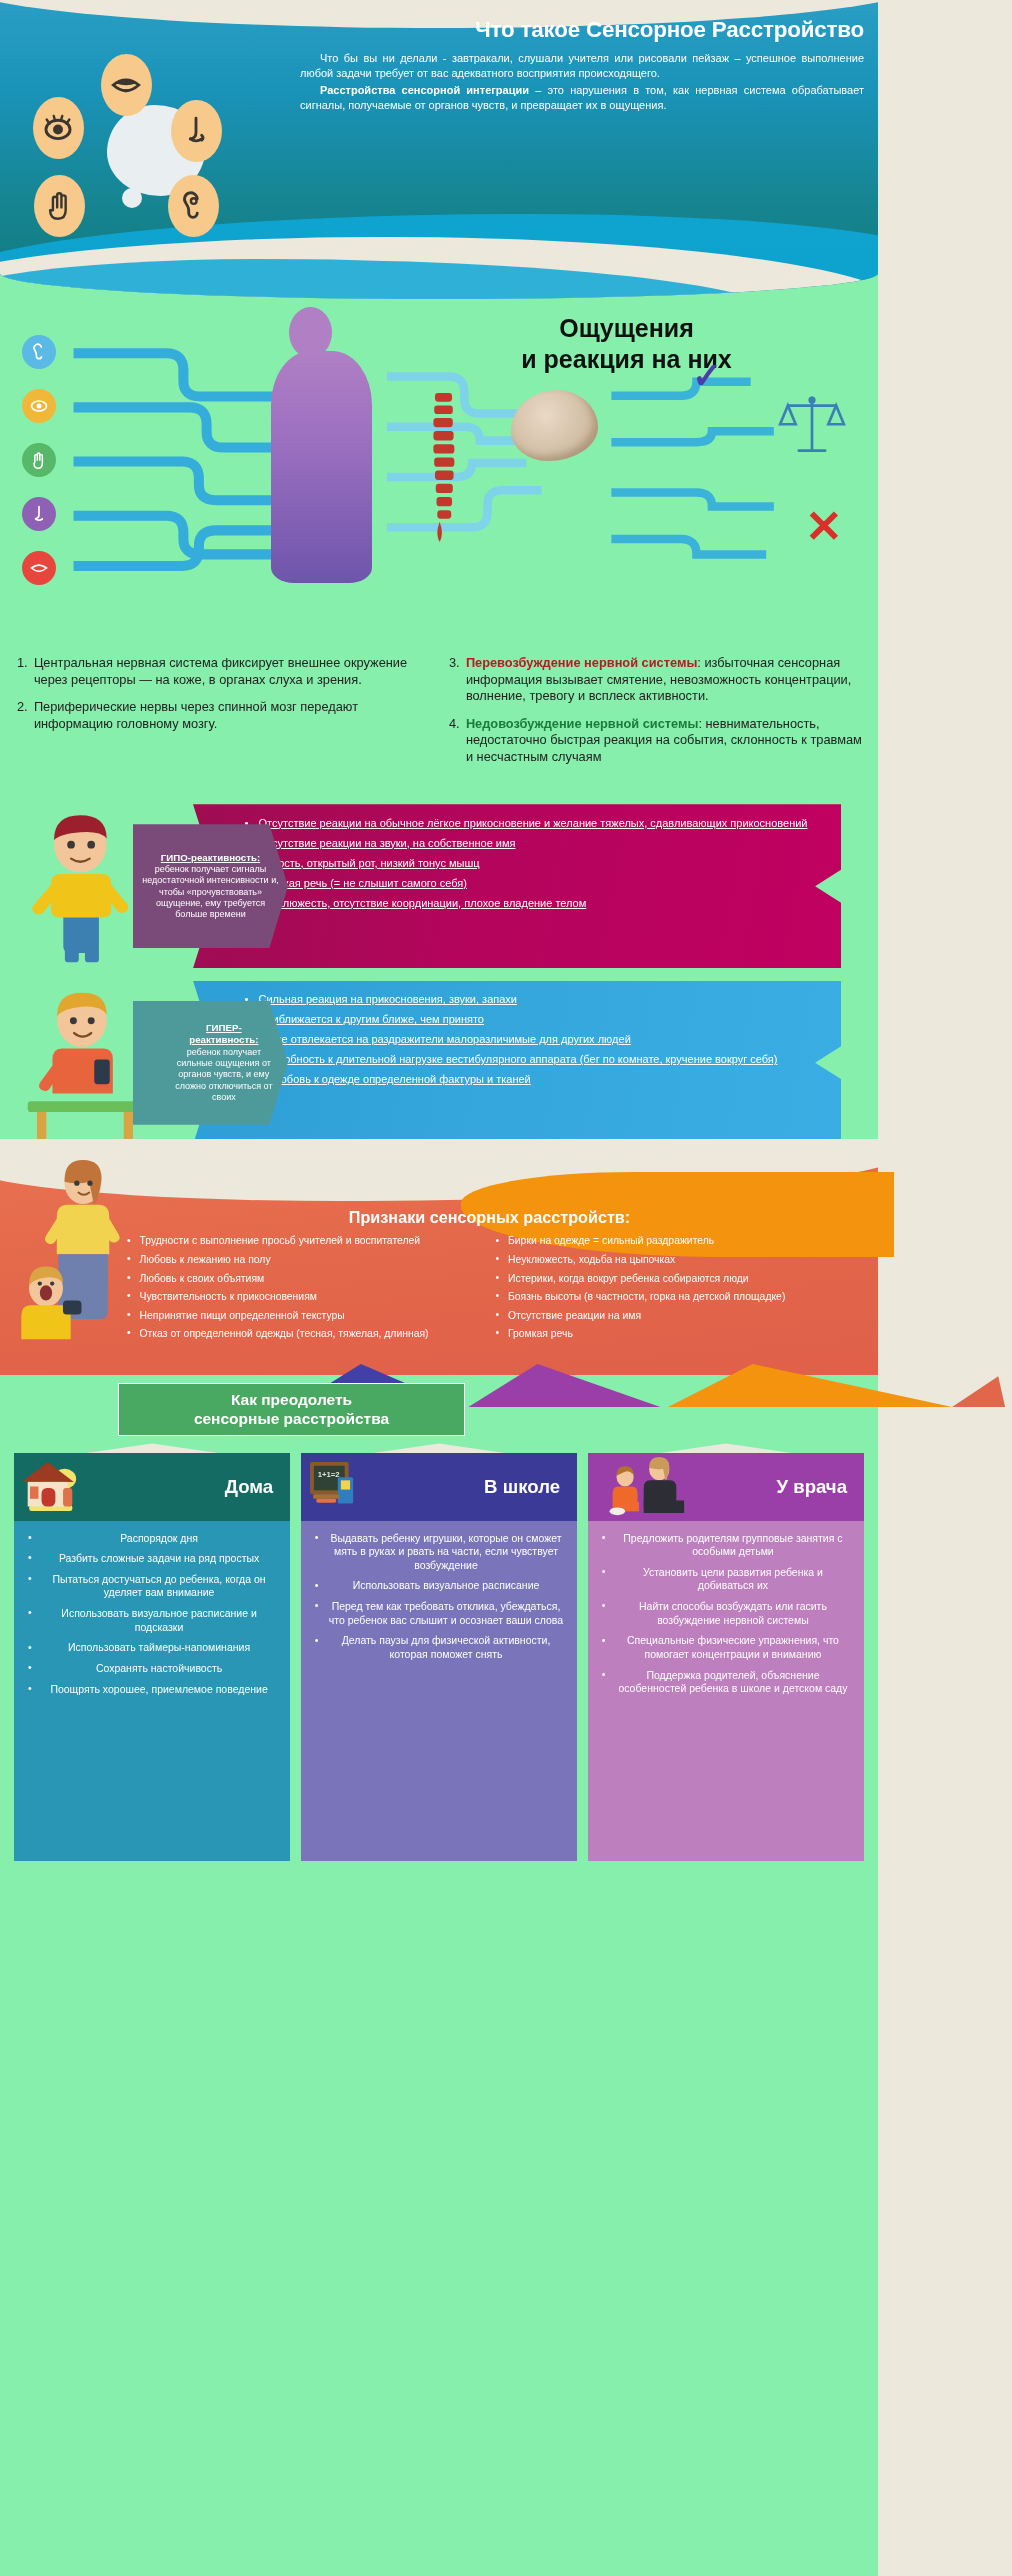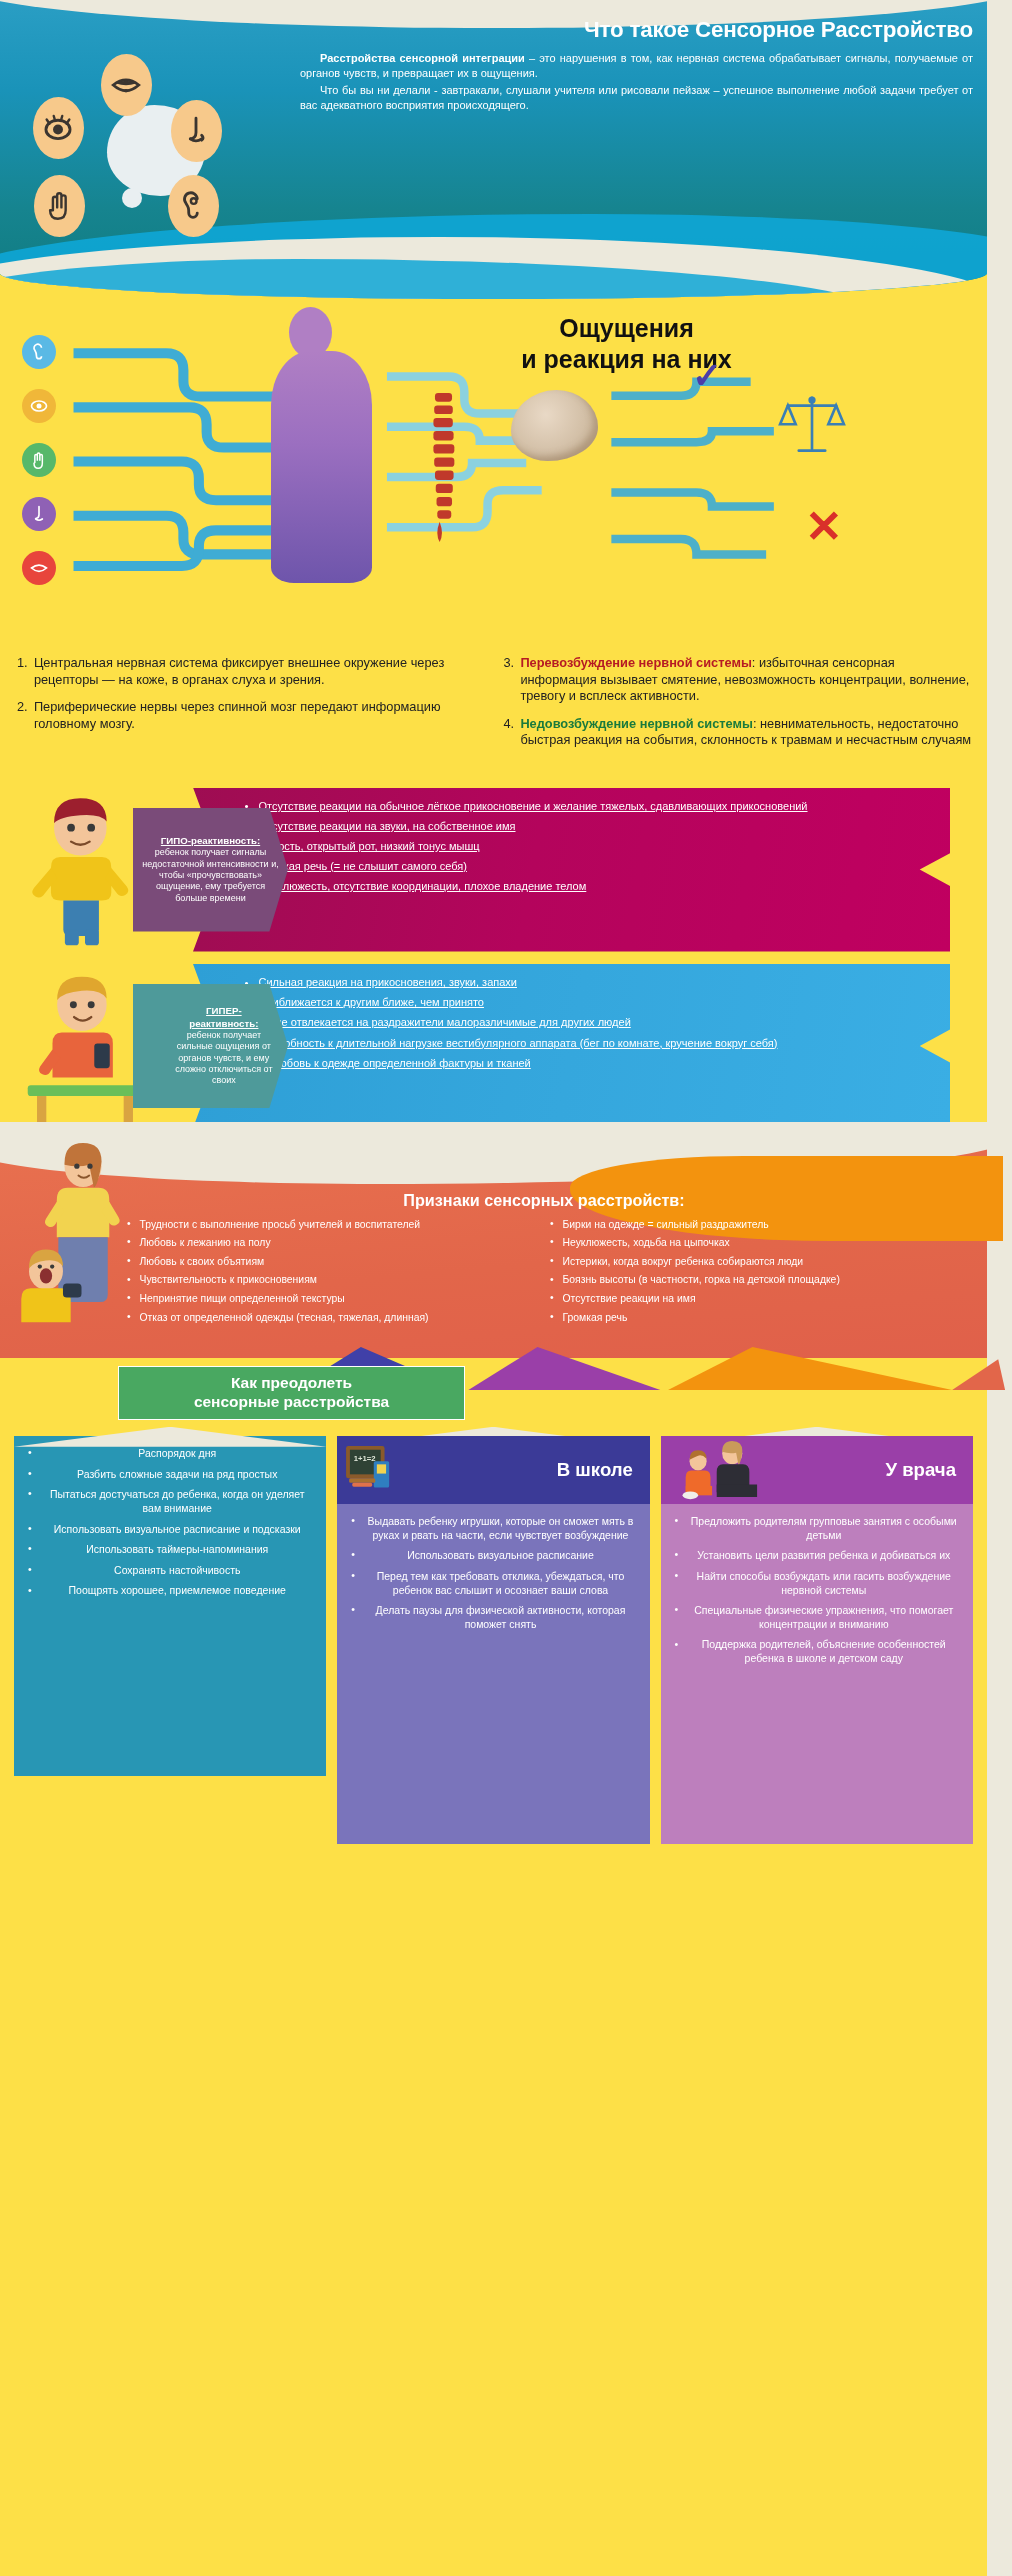--- a/index.html
+++ b/index.html
@@ -3,21 +3,21 @@
 <meta charset="utf-8">
 <style>
   * { box-sizing: border-box; margin: 0; padding: 0; }
   body {
     width: 1013px;
     background: #ece9dc;
     font-family: "Liberation Sans", sans-serif;
     color: #222;
     overflow-x: hidden;
   }
-  .page { position: relative; width: 987px; min-height: 2576px; background: #fde047; }
+  .page { position: relative; width: 878px; min-height: 2576px; background: #86efac; }
 
   
   .header {
     position: relative;
     height: 299px;
     background: linear-gradient(180deg,#2a9ec4 0%,#1a93b9 30%,#16848f 70%,#0f7a7f 100%);
     border-bottom-left-radius: 60% 31px;
     border-bottom-right-radius: 60% 31px;
     overflow: hidden;
   }
@@ -246,22 +246,22 @@
         <svg viewBox="0 0 48 48">
             <path d="M30 14a9 9 0 10-16 6c4 6 4 8 4 14a6 6 0 0012 0" fill="none" stroke="#3b3530" stroke-width="4" stroke-linecap="round"></path>
             <circle cx="25" cy="17" r="4" fill="none" stroke="#3b3530" stroke-width="3.4"></circle>
           </svg>
       </div>
     </div>
 
     <div class="hdr-text">
       <div class="hdr-title">Что такое Сенсорное Расстройство</div>
       <div class="hdr-para">
+        <p><span>Что бы вы ни делали - завтракали, слушали учителя или рисовали пейзаж – успешное выполнение любой задачи требует от вас адекватного восприятия происходящего.</span></p>
         <p><b>Расстройства сенсорной интеграции</b><span> – это нарушения в том, как нервная система обрабатывает сигналы, получаемые от органов чувств, и превращает их в ощущения.</span></p>
-        <p><span>Что бы вы ни делали - завтракали, слушали учителя или рисовали пейзаж – успешное выполнение любой задачи требует от вас адекватного восприятия происходящего.</span></p>
       </div>
     </div>
   </div>
 
   <div class="diagram">
     <div class="diagram-title">
       <div>Ощущения</div>
       <div>и реакция на них</div>
     </div>
 
@@ -494,20 +494,32 @@
     </svg>
     <div class="overcome">
       <div>Как преодолеть</div>
       <div>сенсорные расстройства</div>
     </div>
   </div>
 
   <div class="cards">
 
     <div class="card home">
+      <div class="card-head">
+        <svg class="card-icon" viewBox="0 0 78 76">
+          <ellipse cx="58" cy="28" rx="15" ry="13" fill="#f2e36a"></ellipse>
+          <rect x="12" y="62" width="56" height="8" rx="3" fill="#f2e36a"></rect>
+          <polygon points="36,6 70,32 2,32" fill="#9c3b22"></polygon>
+          <rect x="10" y="32" width="52" height="32" fill="#f3e3c8"></rect>
+          <rect x="28" y="40" width="18" height="24" rx="7" fill="#c0392b"></rect>
+          <rect x="13" y="38" width="11" height="16" fill="#e0714b"></rect>
+          <rect x="56" y="40" width="12" height="24" rx="4" fill="#e0714b"></rect>
+        </svg>
+        <span>Дома</span>
+      </div>
       <div class="card-body">
         <ul>
           <li>Распорядок дня</li>
           <li>Разбить сложные задачи на ряд простых</li>
           <li>Пытаться достучаться до ребенка, когда он уделяет вам внимание</li>
           <li>Использовать визуальное расписание и подсказки</li>
           <li>Использовать таймеры-напоминания</li>
           <li>Сохранять настойчивость</li>
           <li>Поощрять хорошее, приемлемое поведение</li>
         </ul>

